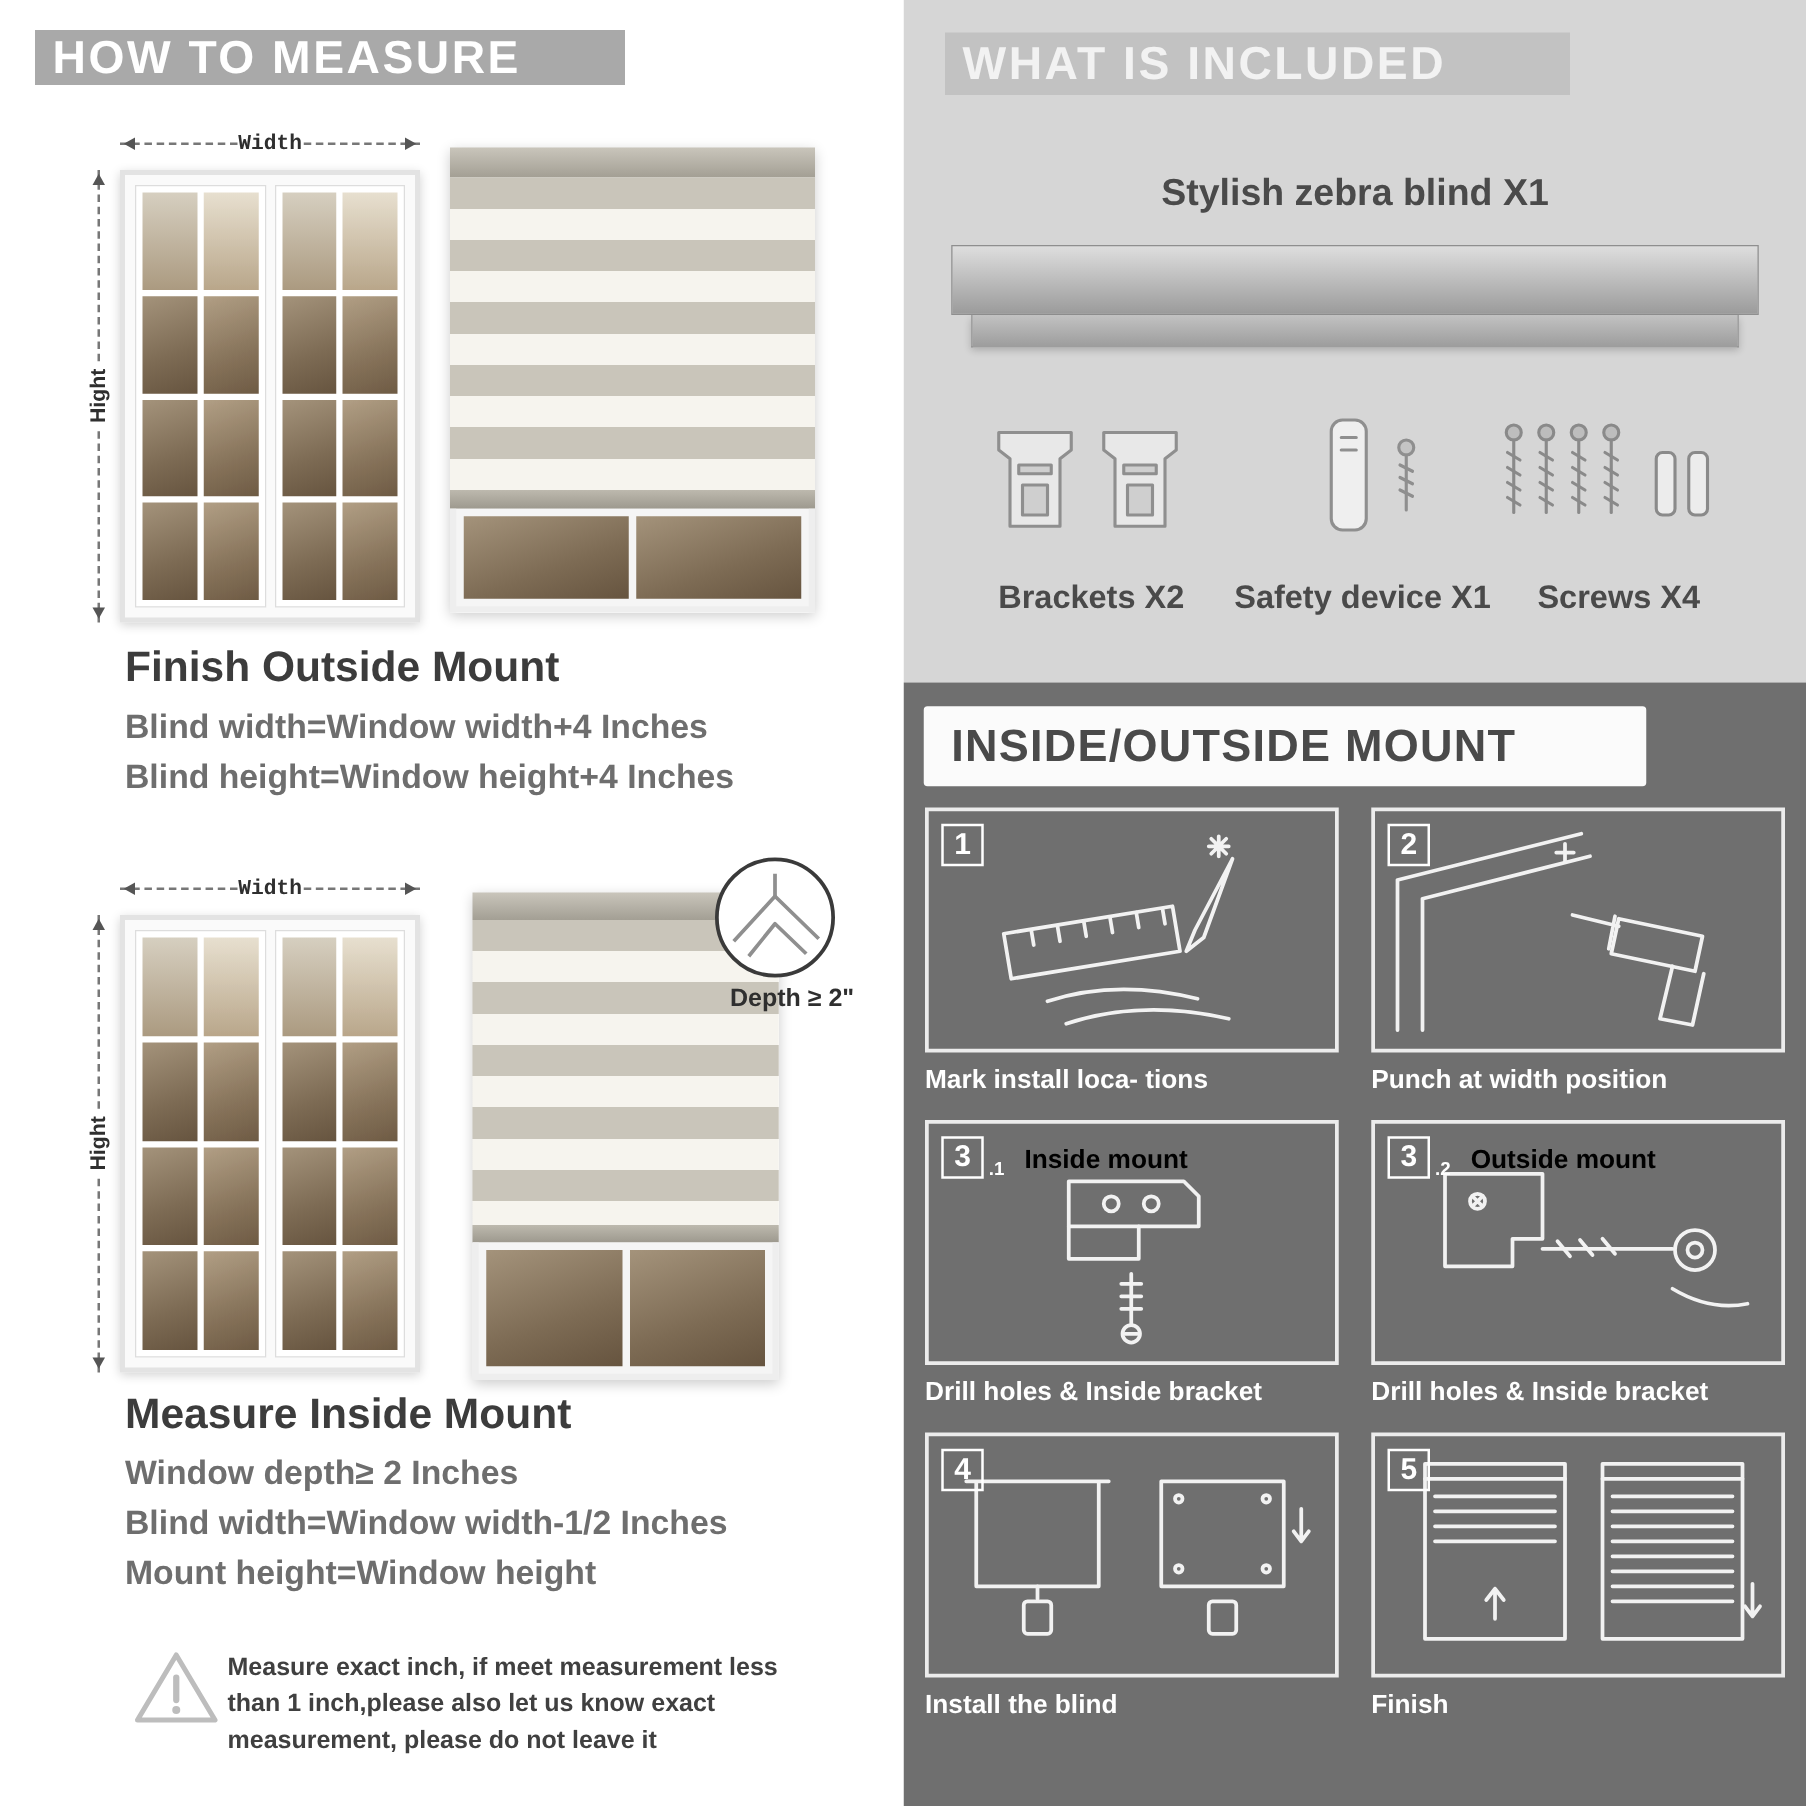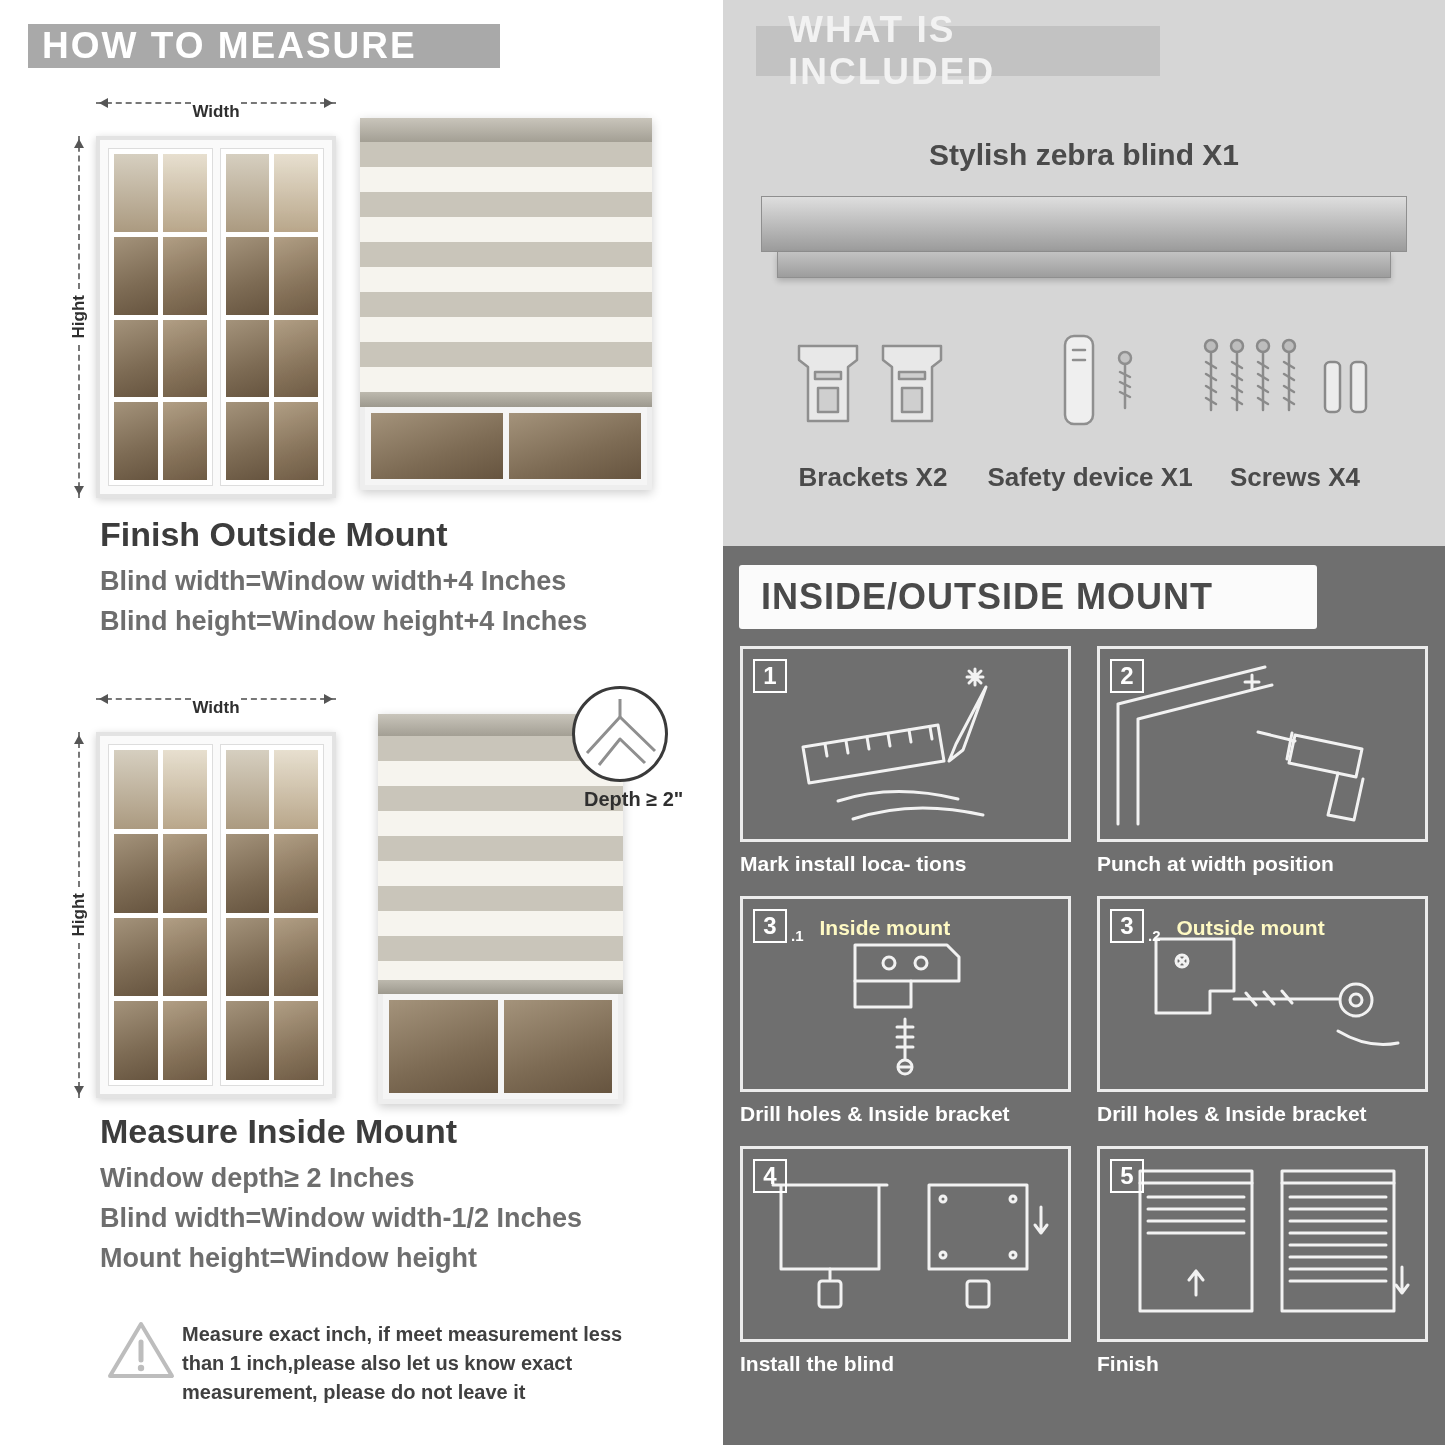--- a/index.html
+++ b/index.html
@@ -7,22 +7,22 @@
   body { font-family:"Liberation Sans", sans-serif; }
   .canvas { position:relative; width:1445px; height:1445px; background:#fff; overflow:hidden; }
   .abs { position:absolute; }
 
   
   .left-header { position:absolute; left:28px; top:24px; width:472px; height:44px;
     background:#a9a9a9; color:#fff; font-weight:bold; font-size:37px; letter-spacing:2px;
     display:flex; align-items:center; padding-left:14px; }
 
   .measure-fig { position:absolute; }
-  .arrow-h { position:absolute; display:flex; gap:1px;
-    color:#2f2f2f; font-size:17px; font-weight:bold; }
+  .arrow-h { position:absolute; display:flex; align-items:center; gap:1px;
+    color:#2f2f2f; font-size:17px; font-weight:bold;font-family:Liberation Mono, monospace; }
   .ah-line { flex:1; height:0; border-top:2px dashed #777; position:relative; }
   .ah-line.left::before { content:""; position:absolute; left:-2px; top:-6px;
     border:5px solid transparent; border-right:9px solid #555; }
   .ah-line.right::after { content:""; position:absolute; right:-2px; top:-6px;
     border:5px solid transparent; border-left:9px solid #555; }
   .arrow-v { position:absolute; display:flex; flex-direction:column; align-items:center; gap:6px;
     color:#2f2f2f; font-size:17px; font-weight:bold; }
   .av-line { flex:1; width:0; border-left:2px dashed #777; position:relative; }
   .av-line.top::before { content:""; position:absolute; top:-2px; left:-6px;
     border:5px solid transparent; border-bottom:9px solid #555; }
@@ -51,23 +51,23 @@
 
   .depth-circle { position:absolute; width:96px; height:96px; border-radius:50%;
     border:3px solid #3a3a3a; background:#fff; overflow:hidden; display:flex;
     align-items:center; justify-content:center; }
   .depth-label { position:absolute; font-size:20px; font-weight:bold; color:#2f2f2f; }
 
   .warning-text { position:absolute; font-size:20px; font-weight:bold; color:#404040; line-height:29px; }
 
   
   .included-panel { position:absolute; left:723px; top:0; width:722px; height:546px; background:#d6d6d6; }
-  .included-header { position:absolute; left:33px; top:26px; width:404px; height:50px;
+  .included-header { position:absolute; left:33px; top:26px; width:500px; height:50px;
     background:#c2c2c2; color:#f2f2f2; font-weight:bold; font-size:37px; letter-spacing:2px;
-    display:flex; align-items:center; padding-left:32px; }
+    display:flex; align-items:center; padding-left:14px; }
   .product-label { position:absolute; left:0; top:138px; width:100%; text-align:center;
     font-size:30px; font-weight:bold; color:#4a4a4a; }
   .headrail { position:absolute; left:38px; top:196px; width:646px; }
   .hr-bar1 { height:56px; background:linear-gradient(180deg,#dedede 0%,#b9b9b9 55%,#9b9b9b 100%);
     border:1px solid #8f8f8f; }
   .hr-bar2 { margin:0 16px; height:26px; background:linear-gradient(180deg,#c2c2c2,#9d9d9d);
     border:1px solid #8f8f8f; border-top:none; box-shadow:0 3px 6px rgba(0,0,0,0.2); }
   .inc-label { position:absolute; top:462px; text-align:center; font-size:26px; font-weight:bold; color:#4a4a4a; }
 
   
@@ -75,21 +75,21 @@
   .mount-header { position:absolute; left:16px; top:19px; width:578px; height:64px;
     background:#fbfbfb; border-radius:3px; color:#4a4a4a; font-weight:bold; font-size:36px;
     letter-spacing:1px; display:flex; align-items:center; padding-left:22px; }
   .steps-grid { position:absolute; left:17px; top:100px; width:688px;
     display:grid; grid-template-columns:1fr 1fr; column-gap:26px; row-gap:14px; }
   .step-box { height:196px; border:3px solid #ececec; position:relative; }
   .step-head { position:absolute; top:10px; left:10px; display:flex; align-items:flex-start; gap:4px; z-index:2; }
   .num-box { width:34px; height:34px; border:2px solid #fff; color:#fff; font-size:24px; font-weight:bold;
     display:flex; align-items:center; justify-content:center; }
   .num-sub { color:#fff; font-size:15px; font-weight:bold; margin-top:18px; }
-  .step-label { color:#fef9c3; font-size:21px; font-weight:bold; margin-top:7px; margin-left:12px; }
+  .step-label { color:#000000; font-size:21px; font-weight:bold; margin-top:7px; margin-left:12px; }
   .step-caption { margin-top:10px; color:#fff; font-weight:bold; font-size:21px; min-height:30px; }
   .art { position:absolute; inset:0; width:100%; height:100%; }
 </style>
 </head>
 <body>
 
 <div class="canvas">
 
   <div class="left-header">HOW TO MEASURE</div>
 

